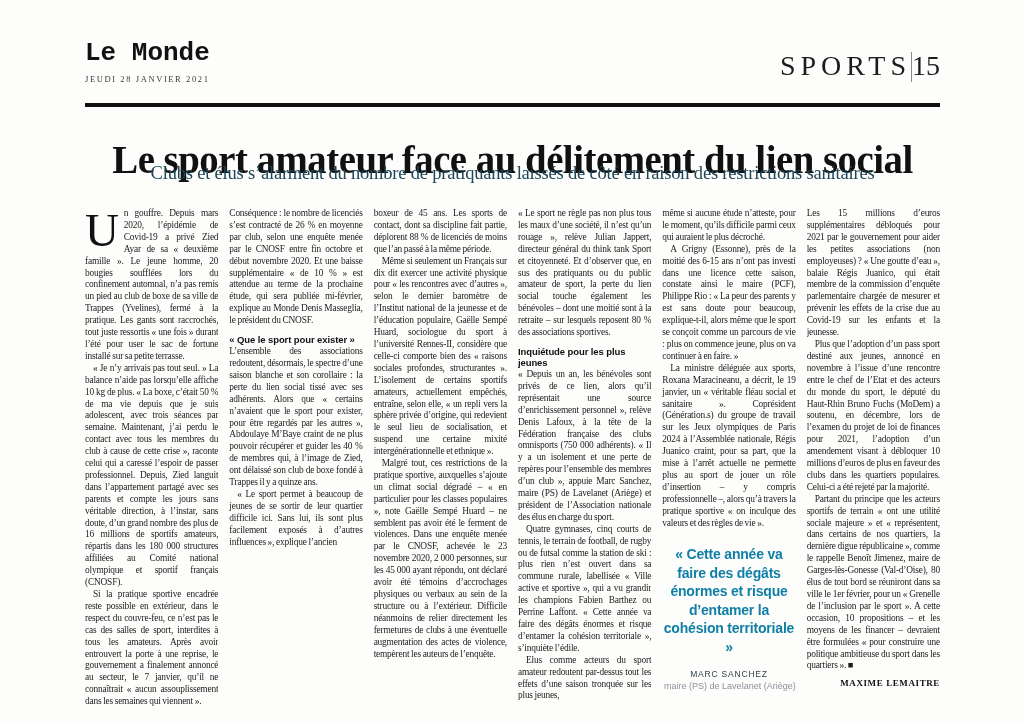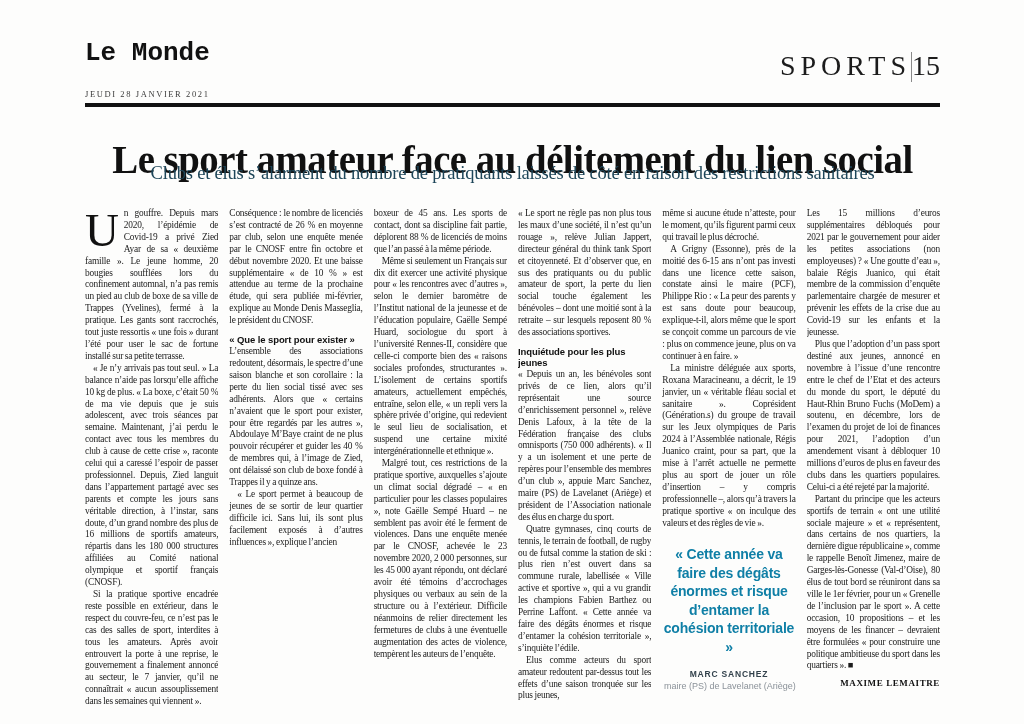--- a/index.html
+++ b/index.html
@@ -5,21 +5,21 @@
   html,body{margin:0;padding:0;}
   body{
     width:1024px;height:724px;background:#fdfdfc;color:#1c1c1c;
     font-family:"Liberation Serif", serif;position:relative;overflow:hidden;
   }
   .page{position:absolute;left:85px;top:0;width:855px;height:724px;}
 
   
   .masthead{position:absolute;top:38px;left:0;width:855px;height:60px;}
   .logo{font-family:Liberation Mono, monospace;font-weight:700;font-size:26px;letter-spacing:0px;color:#111;line-height:30px;}
-  .dateline{font-family:"Liberation Serif", serif;font-size:8.5px;letter-spacing:1.6px;color:#3a3a3a;margin-top:21px;}
+  .dateline{font-family:"Liberation Serif", serif;font-size:8.5px;letter-spacing:1.6px;color:#3a3a3a;margin-top:6px;}
   .section{position:absolute;right:0;top:12px;font-size:28px;color:#1c1c1c;display:flex;align-items:flex-end;}
   .section .sec-name{letter-spacing:5px;}
   .section .sep{display:inline-block;width:1px;height:30px;background:#8a8a8a;}
   .topbar{position:absolute;top:103px;left:0;width:855px;height:4px;background:#111;}
 
   
   .headline{
     position:absolute;top:109px;left:0;width:855px;text-align:center;
     font-size:40px;font-weight:700;color:#111;letter-spacing:-0.5px;
     transform:scaleX(0.97);transform-origin:center;white-space:nowrap;line-height:48px;
@@ -51,21 +51,21 @@
   .col-subhead + .para{text-indent:0;}
 
   
   .pullquote{
     font-family:"Liberation Sans", sans-serif;font-weight:700;text-align:center;
     color:#0f7fa6;font-size:15px;line-height:19.5px;letter-spacing:-0.2px;
     padding:14px 2px 18px 2px;
   }
   .pullquote.small{font-size:14px;line-height:18.5px;padding:16px 0 6px 0;}
   .pq-author{
-    font-family:"Liberation Sans", sans-serif;font-weight:700;font-size:8.5px;
+    font-family:"Liberation Sans", sans-serif;font-weight:400;font-size:8.5px;
     letter-spacing:0.8px;color:#33424c;text-align:center;margin-top:7px;
   }
   .pq-author-title{
     font-family:"Liberation Sans", sans-serif;font-size:9px;color:#8b9299;
     text-align:right;line-height:11px;margin-top:2px;
   }
 
   
   .byline{
     font-size:9px;font-weight:700;letter-spacing:0.6px;color:#111;
@@ -115,21 +115,21 @@
 
     <div class="col">
       <p class="para">« Le sport ne règle pas non plus tous les maux d’une société, il n’est qu’un rouage », relève Julian Jappert, directeur général du think tank Sport et citoyenneté. Et d’observer que, en sus des pratiquants ou du public amateur de sport, la perte du lien social touche également les bénévoles – dont une moitié sont à la retraite – sur lesquels reposent 80 % des associations sportives.</p>
       <div class="col-subhead">Inquiétude pour les plus jeunes</div>
       <p class="para">« Depuis un an, les bénévoles sont privés de ce lien, alors qu’il représentait une source d’enrichissement personnel », relève Denis Lafoux, à la tête de la Fédération française des clubs omnisports (750 000 adhérents). « Il y a un isolement et une perte de repères pour l’ensemble des membres d’un club », appuie Marc Sanchez, maire (PS) de Lavelanet (Ariège) et président de l’Association nationale des élus en charge du sport.</p>
       <p class="para">Quatre gymnases, cinq courts de tennis, le terrain de football, de rugby ou de futsal comme la station de ski : plus rien n’est ouvert dans sa commune rurale, labellisée « Ville active et sportive », qui a vu grandir les champions Fabien Barthez ou Perrine Laffont. « Cette année va faire des dégâts énormes et risque d’entamer la cohésion territoriale », s’inquiète l’édile.</p>
       <p class="para">Elus comme acteurs du sport amateur redoutent par-dessus tout les effets d’une saison tronquée sur les plus jeunes,</p>
     </div>
 
     <div class="col">
-      <p class="para">même si aucune étude n’atteste, pour le moment, qu’ils figurent parmi ceux qui travail le plus décroché.</p>
+      <p class="para">même si aucune étude n’atteste, pour le moment, qu’ils difficile parmi ceux qui auraient le plus décroché.</p>
       <p class="para">A Grigny (Essonne), près de la moitié des 6-15 ans n’ont pas investi dans une licence cette saison, constate ainsi le maire (PCF), Philippe Rio : « La peur des parents y est sans doute pour beaucoup, explique-t-il, alors même que le sport se conçoit comme un parcours de vie : plus on commence jeune, plus on va continuer à en faire. »</p>
       <p class="para">La ministre déléguée aux sports, Roxana Maracineanu, a décrit, le 19 janvier, un « véritable fléau social et sanitaire ». Coprésident (Génération.s) du groupe de travail sur les Jeux olympiques de Paris 2024 à l’Assemblée nationale, Régis Juanico craint, pour sa part, que la mise à l’arrêt actuelle ne permette plus au sport de jouer un rôle d’insertion – y compris professionnelle –, alors qu’à travers la pratique sportive « on inculque des valeurs et des règles de vie ».</p>
       <div class="pullquote small">« Cette année va faire des dégâts énormes et risque d’entamer la cohésion territoriale »</div>
       <div class="pq-author">MARC SANCHEZ</div>
       <div class="pq-author-title">maire (PS) de Lavelanet (Ariège)</div>
     </div>
 
     <div class="col">
       <p class="para">Les 15 millions d’euros supplémentaires débloqués pour 2021 par le gouvernement pour aider les petites associations (non employeuses) ? « Une goutte d’eau », balaie Régis Juanico, qui était membre de la commission d’enquête parlementaire chargée de mesurer et prévenir les effets de la crise due au Covid-19 sur les enfants et la jeunesse.</p>
       <p class="para">Plus que l’adoption d’un pass sport destiné aux jeunes, annoncé en novembre à l’issue d’une rencontre entre le chef de l’Etat et des acteurs du monde du sport, le député du Haut-Rhin Bruno Fuchs (MoDem) a soutenu, en décembre, lors de l’examen du projet de loi de finances pour 2021, l’adoption d’un amendement visant à débloquer 10 millions d’euros de plus en faveur des clubs dans les quartiers populaires. Celui-ci a été rejeté par la majorité.</p>

